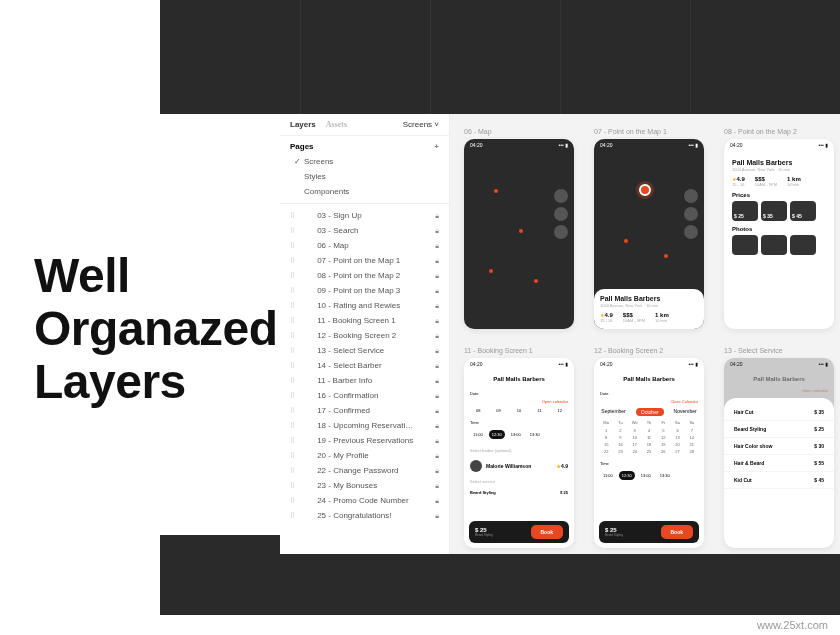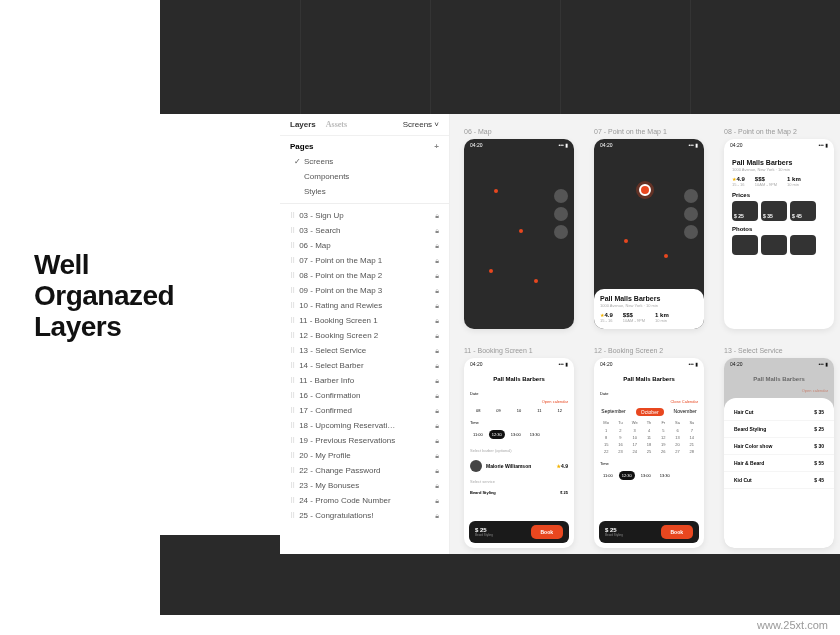--- a/index.html
+++ b/index.html
@@ -5,39 +5,39 @@
 * { margin: 0; padding: 0; box-sizing: border-box; }
 body { width: 840px; height: 635px; font-family: -apple-system, Helvetica, Arial, sans-serif; background: #fff; position: relative; overflow: hidden; }
 
 .dark-bg { position: absolute; top: 0; right: 0; width: 680px; height: 114px; background: #2a2a2a; z-index: 0; }
 .dark-bg-bottom { position: absolute; bottom: 20px; right: 0; width: 680px; height: 80px; background: #2a2a2a; z-index: 0; }
 
 .grid-line { position: absolute; top: 0; width: 1px; height: 114px; background: rgba(255,255,255,0.05); z-index: 1; }
 .grid-line.g1 { left: 300px; } .grid-line.g2 { left: 430px; } .grid-line.g3 { left: 560px; } .grid-line.g4 { left: 690px; }
 
 .promo-text { position: absolute; left: 34px; top: 250px; z-index: 5; width: 220px; }
-.promo-title { font-size: 28px; font-weight: 900; line-height: 1.1; color: #111; letter-spacing: -0.5px; }
+.promo-title { font-size: 48px; font-weight: 900; line-height: 1.1; color: #111; letter-spacing: -0.5px; }
 .promo-sub { margin-top: 30px; font-size: 12px; color: #777; line-height: 1.5; }
 
 .figma-window { position: absolute; top: 114px; left: 280px; right: 0; height: 440px; background: #f3f3f3; z-index: 3; display: flex; }
 
 .panel { width: 170px; background: #fff; border-right: 1px solid #eee; display: flex; flex-direction: column; font-size: 8px; }
 .panel-tabs { display: flex; align-items: center; padding: 6px 10px; border-bottom: 1px solid #f0f0f0; }
 .panel-tab { margin-right: 10px; color: #333; font-weight: 600; }
 .panel-tab.inactive { color: #bbb; font-family: Liberation Serif, serif; }
 .panel-screens { margin-left: auto; color: #333; }
 .pages-header { display: flex; justify-content: space-between; padding: 6px 10px 3px; font-weight: 700; }
 .pages-header .plus { color: #888; }
 .page-item { padding: 3px 14px; color: #555; display: flex; align-items: center; gap: 4px; }
 .page-item .check { width: 6px; display: inline-block; }
 .divider { height: 1px; background: #eee; margin: 4px 0; }
 .layer-list { flex: 1; overflow: hidden; }
 .layer-item { display: flex; align-items: center; padding: 3px 10px; color: #555; }
 .layer-grip { color: #ccc; margin-right: 5px; font-size: 7px; letter-spacing: -1px; }
-.layer-name { flex: 1; white-space: nowrap; overflow: hidden; text-overflow: ellipsis; }
+.layer-name { flex: 1; white-space: nowrap; overflow: hidden; text-overflow: ellipsis; margin-left: 18px; }
 .layer-lock { color: #888; font-size: 7px; }
 
 .canvas { flex: 1; padding: 14px; overflow: hidden; }
 .art-row { display: flex; gap: 20px; margin-bottom: 18px; }
 .art-col { width: 110px; }
 .art-label { font-size: 7px; color: #999; margin-bottom: 4px; white-space: nowrap; }
 .artboard { width: 110px; height: 190px; background: #fff; border-radius: 10px; overflow: hidden; position: relative; font-size: 5px; box-shadow: 0 2px 6px rgba(0,0,0,0.08); }
 .artboard.dark { background: #2a2a2a; }
 
 .statusbar { display: flex; justify-content: space-between; padding: 3px 6px; font-size: 5px; }
@@ -125,25 +125,25 @@
       <span>Pages</span>
       <span class="plus">+</span>
     </div>
     <div>
       <div class="page-item">
           <span class="check">✓</span>
           <span>Screens</span>
         </div>
       <div class="page-item">
           <span class="check"></span>
-          <span>Components</span>
+          <span>Styles</span>
         </div>
       <div class="page-item">
           <span class="check"></span>
-          <span>Styles</span>
+          <span>Components</span>
         </div>
     </div>
     <div class="divider"></div>
     <div class="layer-list" id="layer-list">
         <div class="layer-item">
           <span class="layer-grip">⠿</span>
           <span class="layer-name">03 - Sign Up</span>
           <span class="layer-lock">🔒︎</span>
         </div>
         <div class="layer-item">

